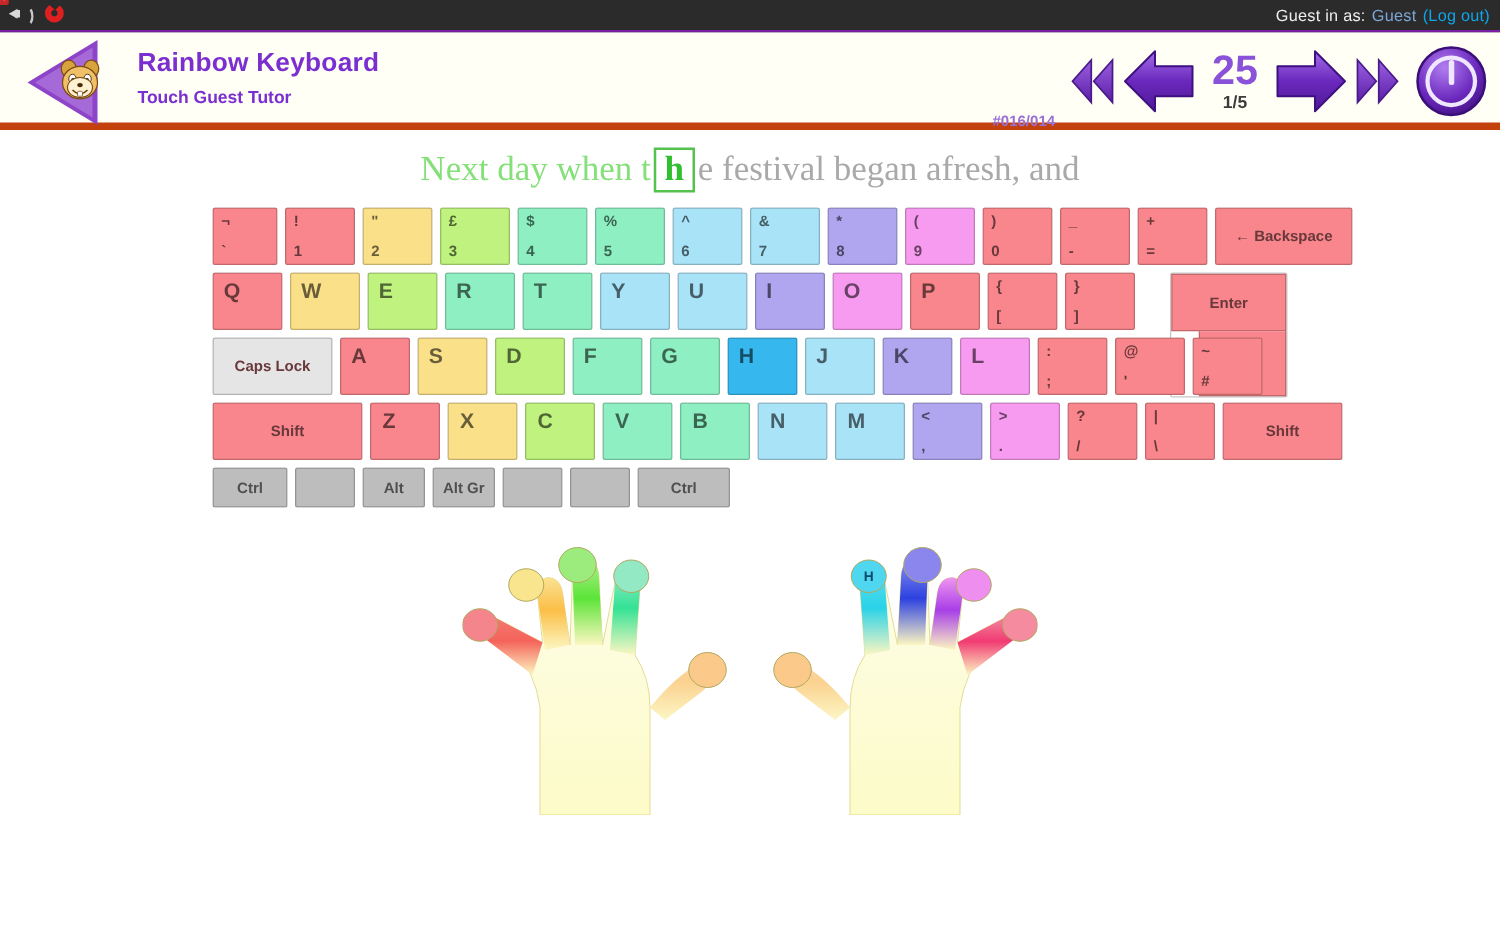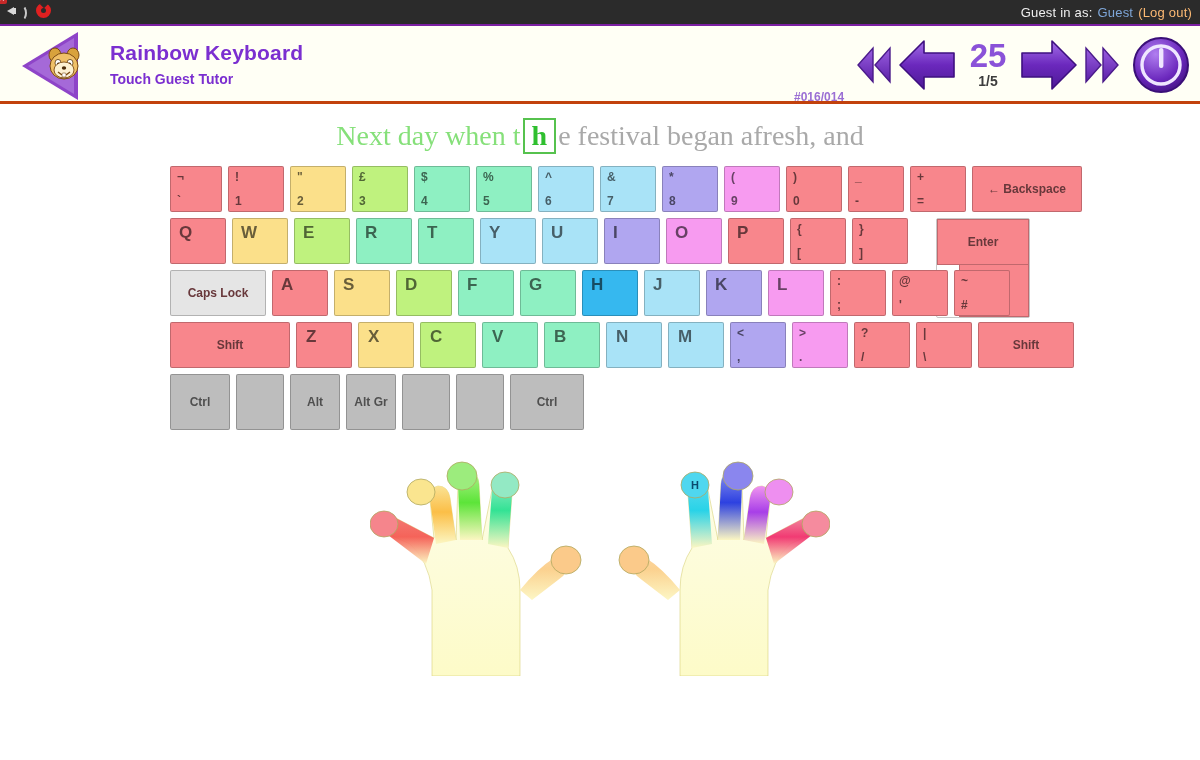--- a/index.html
+++ b/index.html
@@ -40,26 +40,26 @@
     border:5px solid #e02020;box-sizing:border-box;
   }
   .heart .notch{
     position:absolute;left:7px;top:-1px;width:6px;height:6px;background:#2b2b2b;
     transform:rotate(45deg);
   }
   .login-text{
     font-size:13px;color:#efefef;letter-spacing:.2px;display:flex;gap:5px;align-items:baseline;
   }
   .login-user{color:#7ea6d8;}
-  .logout-link{color:#fdba74;cursor:pointer;}
+  .logout-link{color:#0ea5e9;cursor:pointer;}
 
   
   .header{
     position:relative;height:78px;background:#fffff5;
-    border-bottom:3px solid #c2410c;box-sizing:border-box;
+    border-bottom:6px solid #c2410c;box-sizing:border-box;
     display:flex;align-items:center;
   }
   .mascot-wrap{
     position:absolute;left:22px;top:6px;width:72px;height:68px;cursor:pointer;
   }
   .mascot-arrow{
     position:absolute;left:0;top:0;width:0;height:0;
     border-top:34px solid transparent;border-bottom:34px solid transparent;
     border-right:56px solid #8e44c8;
   }
@@ -129,21 +129,21 @@
   .enter-key .enter-top{
     position:absolute;left:0;top:0;width:92px;height:46px;
   }
   .enter-key .enter-bot{
     position:absolute;right:0;top:46px;width:70px;height:52px;
   }
   .enter-key .clabel{
     position:absolute;left:0;top:0;width:92px;height:46px;
     display:flex;align-items:center;justify-content:center;font-size:12px;font-weight:bold;z-index:2;
   }
-  .space-row .key{height:56px;}
+  .space-row .key{height:32px;}
 
   
   .hands{display:block;margin:10px auto 0;}
   .finger-label{font-size:11px;font-weight:bold;fill:#0b4a6f;}
 </style>
 </head>
 <body>
 
 <div class="topbar">
   <div class="topbar-left">

